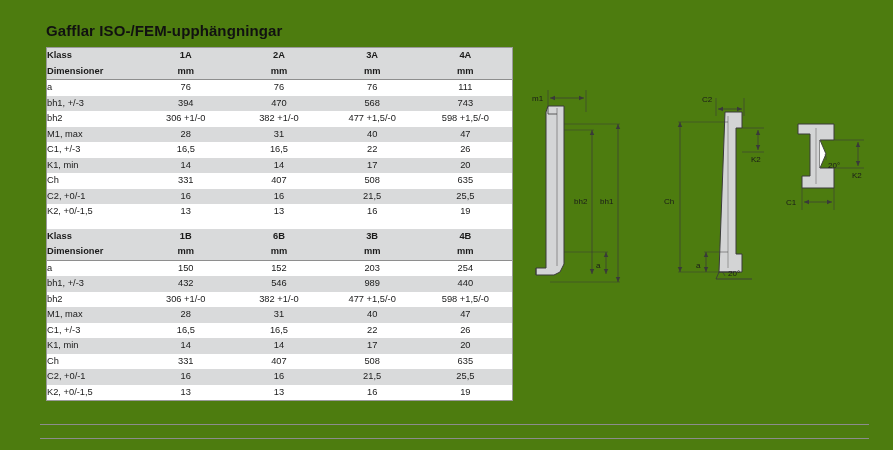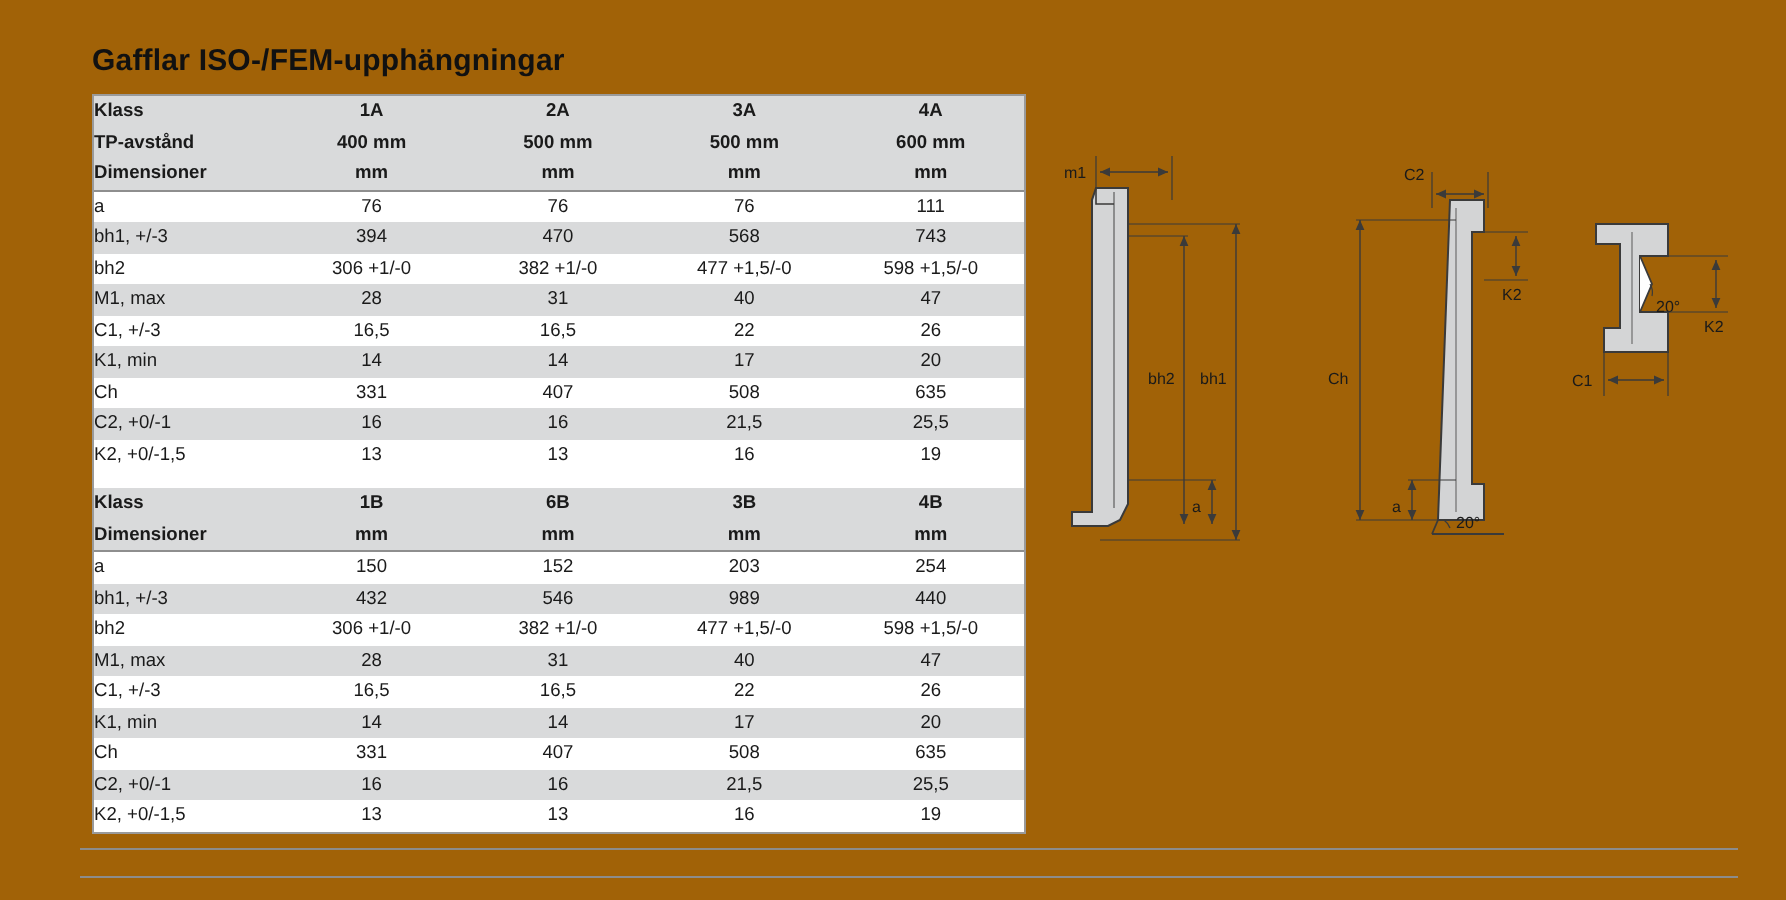--- a/index.html
+++ b/index.html
@@ -11,21 +11,21 @@
     width: 893px;
     height: 450px;
     font-family: "Liberation Sans", sans-serif;
     color: #1a1a1a;
     position: relative;
     overflow: hidden;
   }
   .page {
     position: absolute;
     inset: 0;
-    background: #a16207;
+    background: #4d7c0f;
   }
   
   .title {
     position: absolute;
     left: 46px;
     top: 22px;
     font-size: 15px;
     font-weight: bold;
     letter-spacing: 0.1px;
     color: #111;
@@ -75,21 +75,21 @@
     height: 1px;
     padding: 0;
     background: #8e8e8e;
     line-height: 0;
     font-size: 0;
   }
   
   .drawings {
     position: absolute;
     left: 520px;
-    top: 64px;
+    top: 76px;
     width: 360px;
     height: 240px;
   }
   svg.fig { display: block; }
   .fig text {
     font-family: "Liberation Sans", sans-serif;
     font-size: 8px;
     fill: #1a1a1a;
   }
   
@@ -113,27 +113,20 @@
   <div class="table-wrap">
     <table class="spec">
       <tbody>
 
         <tr class="head shade">
           <td class="lbl">Klass</td>
           <td class="v">1A</td>
           <td class="v">2A</td>
           <td class="v">3A</td>
           <td class="v">4A</td>
-        </tr>
-        <tr class="head shade">
-          <td class="lbl">TP-avstånd</td>
-          <td class="v">400 mm</td>
-          <td class="v">500 mm</td>
-          <td class="v">500 mm</td>
-          <td class="v">600 mm</td>
         </tr>
         <tr class="head shade">
           <td class="lbl">Dimensioner</td>
           <td class="v">mm</td>
           <td class="v">mm</td>
           <td class="v">mm</td>
           <td class="v">mm</td>
         </tr>
         <tr class="rule">
             <td colspan="5"></td>

